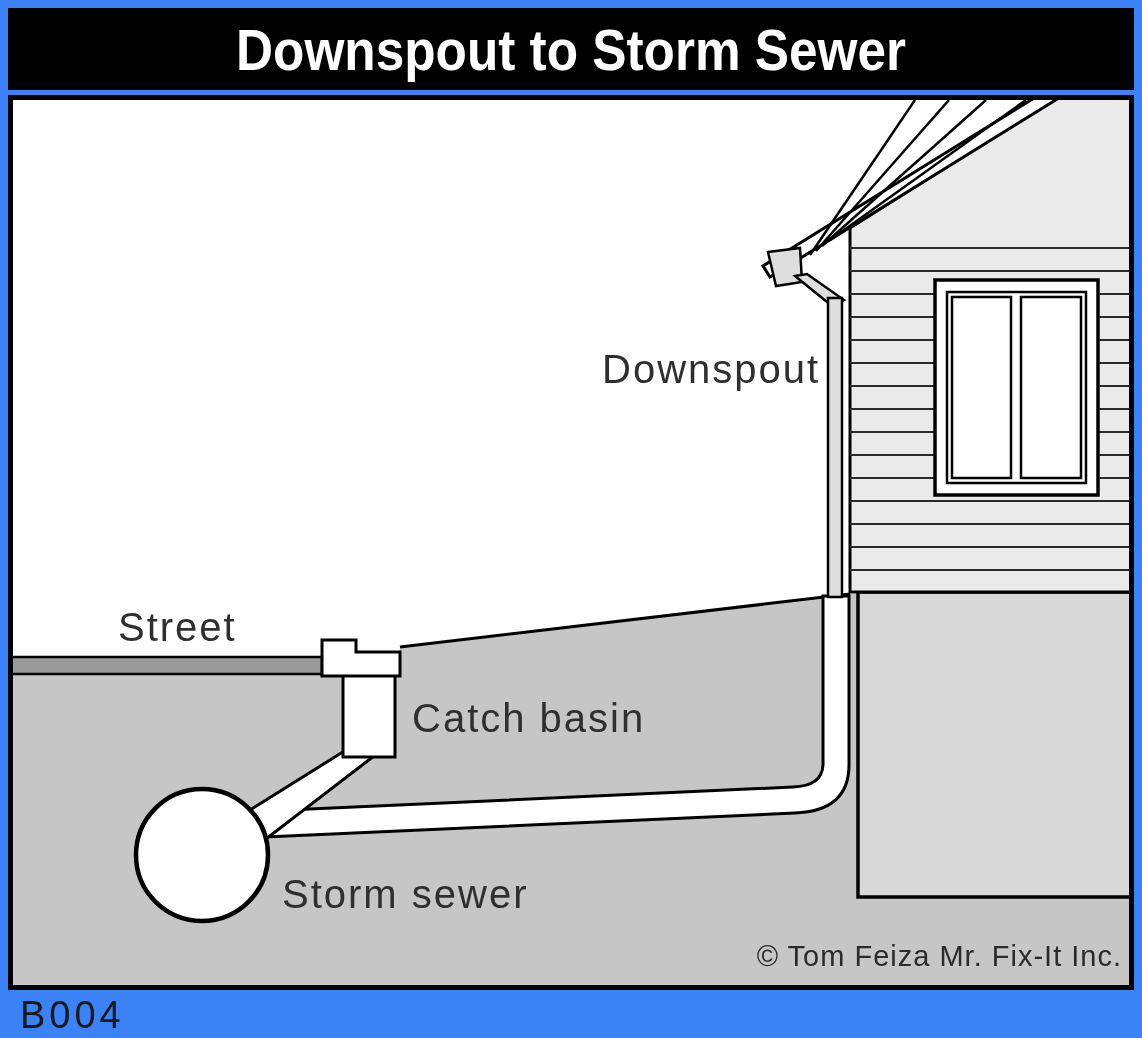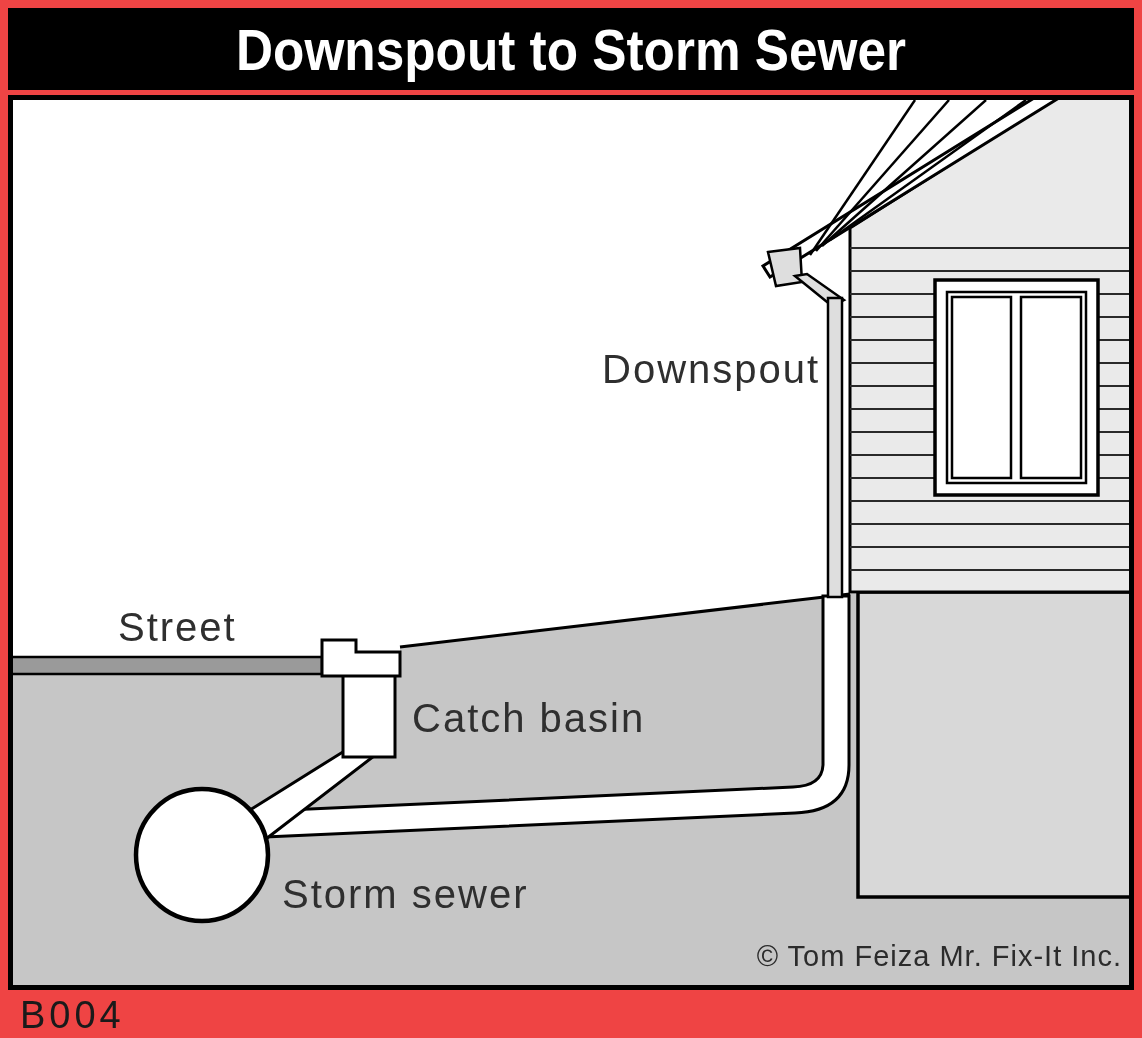--- a/index.html
+++ b/index.html
@@ -1,16 +1,16 @@
 <!DOCTYPE html>
 <html><head>
 <meta charset="utf-8">
 <style>
   html,body{margin:0;padding:0;background:#ffffff;}
-  .page{position:relative;width:1142px;height:1038px;background:#ef4444;overflow:hidden;}
+  .page{position:relative;width:1142px;height:1038px;background:#3b82f6;overflow:hidden;}
   svg{position:absolute;left:0;top:0;}
   svg text{font-family:"Liberation Sans", sans-serif;}
   .title-text{font-size:58px;font-weight:bold;}
   .label{font-size:40px;letter-spacing:2px;}
   .copyright{font-size:29px;letter-spacing:1px;}
   .figid{font-size:38px;letter-spacing:4px;}
 </style>
 </head>
 <body>
 

